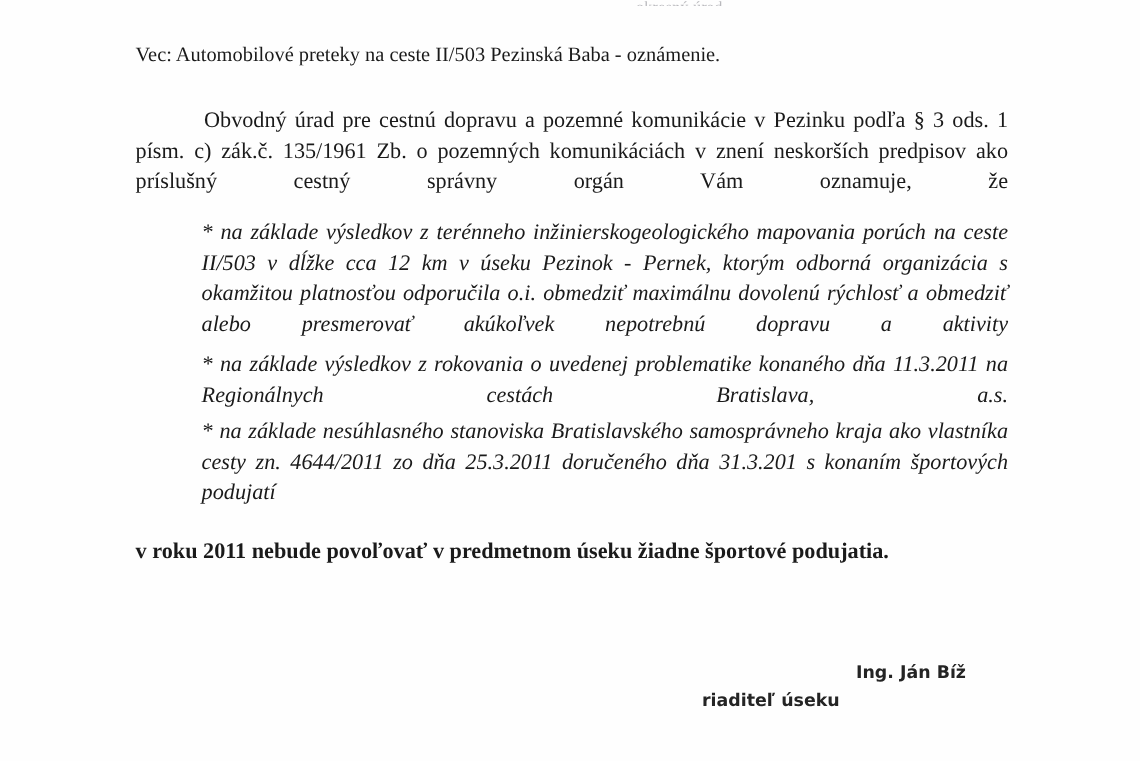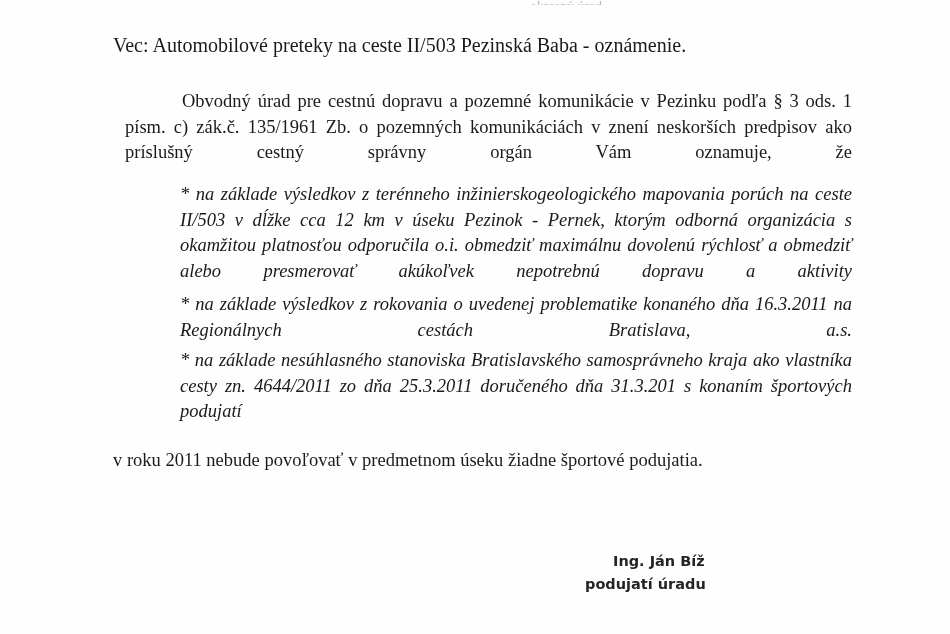--- a/index.html
+++ b/index.html
@@ -36,21 +36,21 @@
     letter-spacing: 0.4px;
     white-space: nowrap;
     font-family: "Liberation Serif", serif;
   }
 
   .subject-line {
     position: absolute;
     left: 113px;
     top: 33px;
     width: 726px;
-    font-size: 20px;
+    font-size: 17px;
     line-height: 25px;
     white-space: nowrap;
   }
 
   .intro-para {
     position: absolute;
     left: 113px;
     top: 89px;
     width: 727px;
     font-size: 18.5px;
@@ -74,63 +74,63 @@
   #bullet-2 { top: 292px; }
   #bullet-3 { top: 348px; }
 
   .conclusion {
     position: absolute;
     left: 113px;
     top: 448px;
     width: 726px;
     font-size: 18.5px;
     line-height: 25px;
-    font-weight: normal;
+    font-weight: bold;
     white-space: nowrap;
   }
 
   .signature {
     position: absolute;
     left: 585px;
     top: 550px;
     width: 220px;
     font-family: "DejaVu Sans", "Liberation Sans", sans-serif;
     font-size: 14.5px;
     line-height: 23px;
     font-weight: bold;
     color: #242424;
   }
-  .signature .name { padding-left: 28px; display: block; }
+  .signature .name { padding-left: 28px; display: block; text-align: right; }
   .signature .role { display: block; }
 
   
-  .justify-all { text-align: justify; margin-left: 12px; }
+  .justify-all { text-align: justify; }
   .justify-all::after {
     content: "";
     display: inline-block;
     width: 100%;
   }
 </style>
 </head>
 <body>
 
 <div class="page">
 
   <div class="header-remnant">okresný úrad</div>
 
   <div class="subject-line">Vec: Automobilové preteky na ceste II/503 Pezinská Baba - oznámenie.</div>
 
   <div class="intro-para justify-all">Obvodný úrad pre cestnú dopravu a pozemné komunikácie v Pezinku podľa § 3 ods. 1 písm. c) zák.č. 135/1961 Zb. o pozemných komunikáciách  v znení neskorších predpisov ako príslušný cestný správny orgán Vám oznamuje, že</div>
 
   <div class="bullet-block justify-all" id="bullet-1">* na základe výsledkov z  terénneho inžinierskogeologického mapovania porúch na ceste II/503 v dĺžke cca 12 km v úseku Pezinok - Pernek, ktorým odborná  organizácia s okamžitou  platnosťou  odporučila o.i.  obmedziť  maximálnu  dovolenú  rýchlosť  a obmedziť alebo presmerovať akúkoľvek nepotrebnú dopravu a aktivity</div>
 
-  <div class="bullet-block justify-all" id="bullet-2">* na základe výsledkov z  rokovania o uvedenej problematike konaného dňa 16.3.2011 na Regionálnych cestách Bratislava, a.s.</div>
+  <div class="bullet-block justify-all" id="bullet-2">* na základe výsledkov z  rokovania o uvedenej problematike konaného dňa 11.3.2011 na Regionálnych cestách Bratislava, a.s.</div>
 
   <div class="bullet-block justify-all" id="bullet-3">* na  základe  nesúhlasného  stanoviska  Bratislavského  samosprávneho  kraja  ako vlastníka cesty zn. 4644/2011 zo dňa 25.3.2011 doručeného dňa 31.3.201 s konaním športových podujatí</div>
 
   <div class="conclusion">v roku 2011 nebude povoľovať v predmetnom úseku žiadne športové podujatia.</div>
 
   <div class="signature">
     <span class="name">Ing. Ján Bíž</span>
-    <span class="role">podujatí úradu</span>
+    <span class="role">riaditeľ úseku</span>
   </div>
 
 </div>
 
 </body></html>

